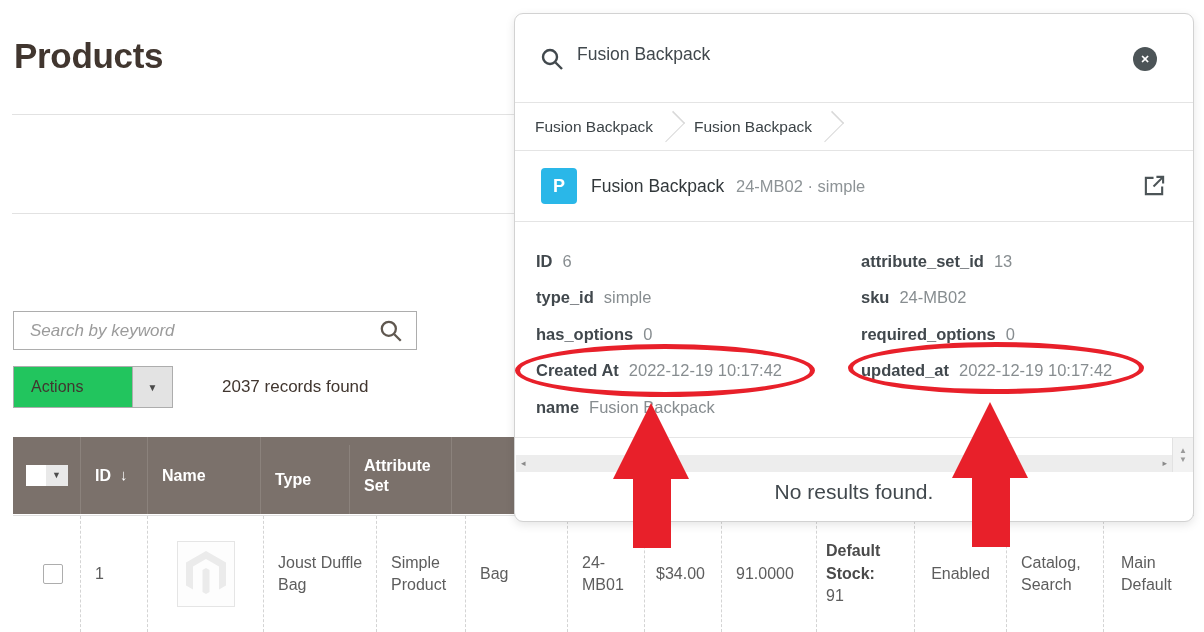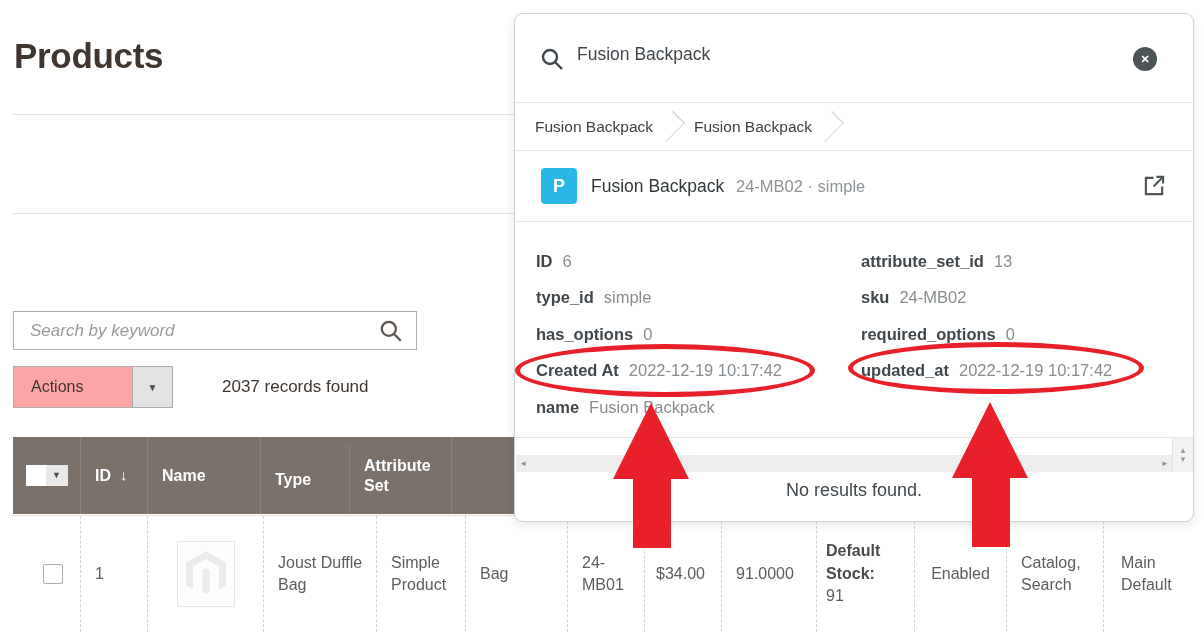--- a/index.html
+++ b/index.html
@@ -10,21 +10,21 @@
   
   .page-title { position:absolute; left:14px; top:36px; font-size:35px; font-weight:700; color:#41362f; letter-spacing:-0.3px; }
   .divider { position:absolute; left:12px; width:1180px; border-top:1px solid #e2e2e2; }
   .d1 { top:114px; } .d2 { top:213px; }
 
   .kw-box { position:absolute; left:13px; top:311px; width:404px; height:39px; border:1px solid #adadad; background:#14532d; }
   .kw-box input { width:100%; height:100%; border:none; outline:none; padding:0 48px 0 16px; font-family:"Liberation Sans",sans-serif; font-size:17px; color:#303030; }
   .kw-box input::placeholder { font-style:italic; color:#9b9b9b; }
   .kw-mag { position:absolute; right:12px; top:6px; width:26px; height:26px; color:#5f574f; cursor:pointer; }
 
-  .actions { position:absolute; left:13px; top:366px; width:160px; height:42px; border:1px solid #adadad; background:#fca5a5; display:flex; cursor:pointer;gap:9px; }
+  .actions { position:absolute; left:13px; top:366px; width:160px; height:42px; border:1px solid #adadad; background:#22c55e; display:flex; cursor:pointer;gap:9px; }
   .actions .lbl { flex:1; display:flex; align-items:center; padding-left:17px; font-size:16px; color:#41362f; }
   .actions .caret-box { width:40px; background:#e3e3e3; border-left:1px solid #adadad; display:flex; align-items:center; justify-content:center; }
   .actions .caret-box span { font-size:10px; color:#4a4a4a; }
 
   .records { position:absolute; left:222px; top:377px; font-size:17px; color:#41362f; }
 
   
   .thead { position:absolute; left:13px; top:437px; width:1179px; height:77px; background:#7b716b; display:flex; z-index:1; }
   .th { border-right:1px solid #8b827c; display:flex; align-items:center; padding-left:14px; color:#fff; font-size:16px; font-weight:700; line-height:1.25; }
   .th.filler { flex:1; border-right:none; }
@@ -64,21 +64,21 @@
   .detail-row { position:absolute; height:37px; display:flex; align-items:center; font-size:16.5px; white-space:nowrap; }
   .detail-row .k { font-weight:700; color:#41484d; }
   .detail-row .v { color:#878d90; margin-left:10px; }
 
   .ov-divider { position:absolute; left:0; top:423px; width:100%; border-top:1px solid #e6e6e6; }
   .hscroll { position:absolute; left:1px; top:441px; width:656px; height:17px; background:#ededed; }
   .hs-arrow { position:absolute; top:3px; font-size:9px; color:#8a8a8a; }
   .hs-left { left:5px; } .hs-right { right:5px; }
   .vspin { position:absolute; left:657px; top:424px; width:21px; height:34px; background:#f2f2f2; border-left:1px solid #e2e2e2; display:flex; flex-direction:column; align-items:center; justify-content:center; gap:1px; }
   .vspin span { font-size:8px; color:#9a9a9a; line-height:8px; }
-  .ov-noresults { position:absolute; left:0; top:466px; width:100%; text-align:center; font-size:18px; color:#41484d; }
+  .ov-noresults { position:absolute; left:0; top:466px; width:100%; text-align:center; font-size:21px; color:#41484d; }
 
   
   .ellipse { position:absolute; border:5px solid #e8202a; border-radius:50%; z-index:40; pointer-events:none; }
   .e1 { left:515px; top:344px; width:300px; height:53px; }
   .e2 { left:848px; top:342px; width:296px; height:52px; }
   .arrows { position:absolute; left:0; top:0; width:1204px; height:632px; z-index:41; pointer-events:none; }
 </style>
 </head>
 <body>
 

